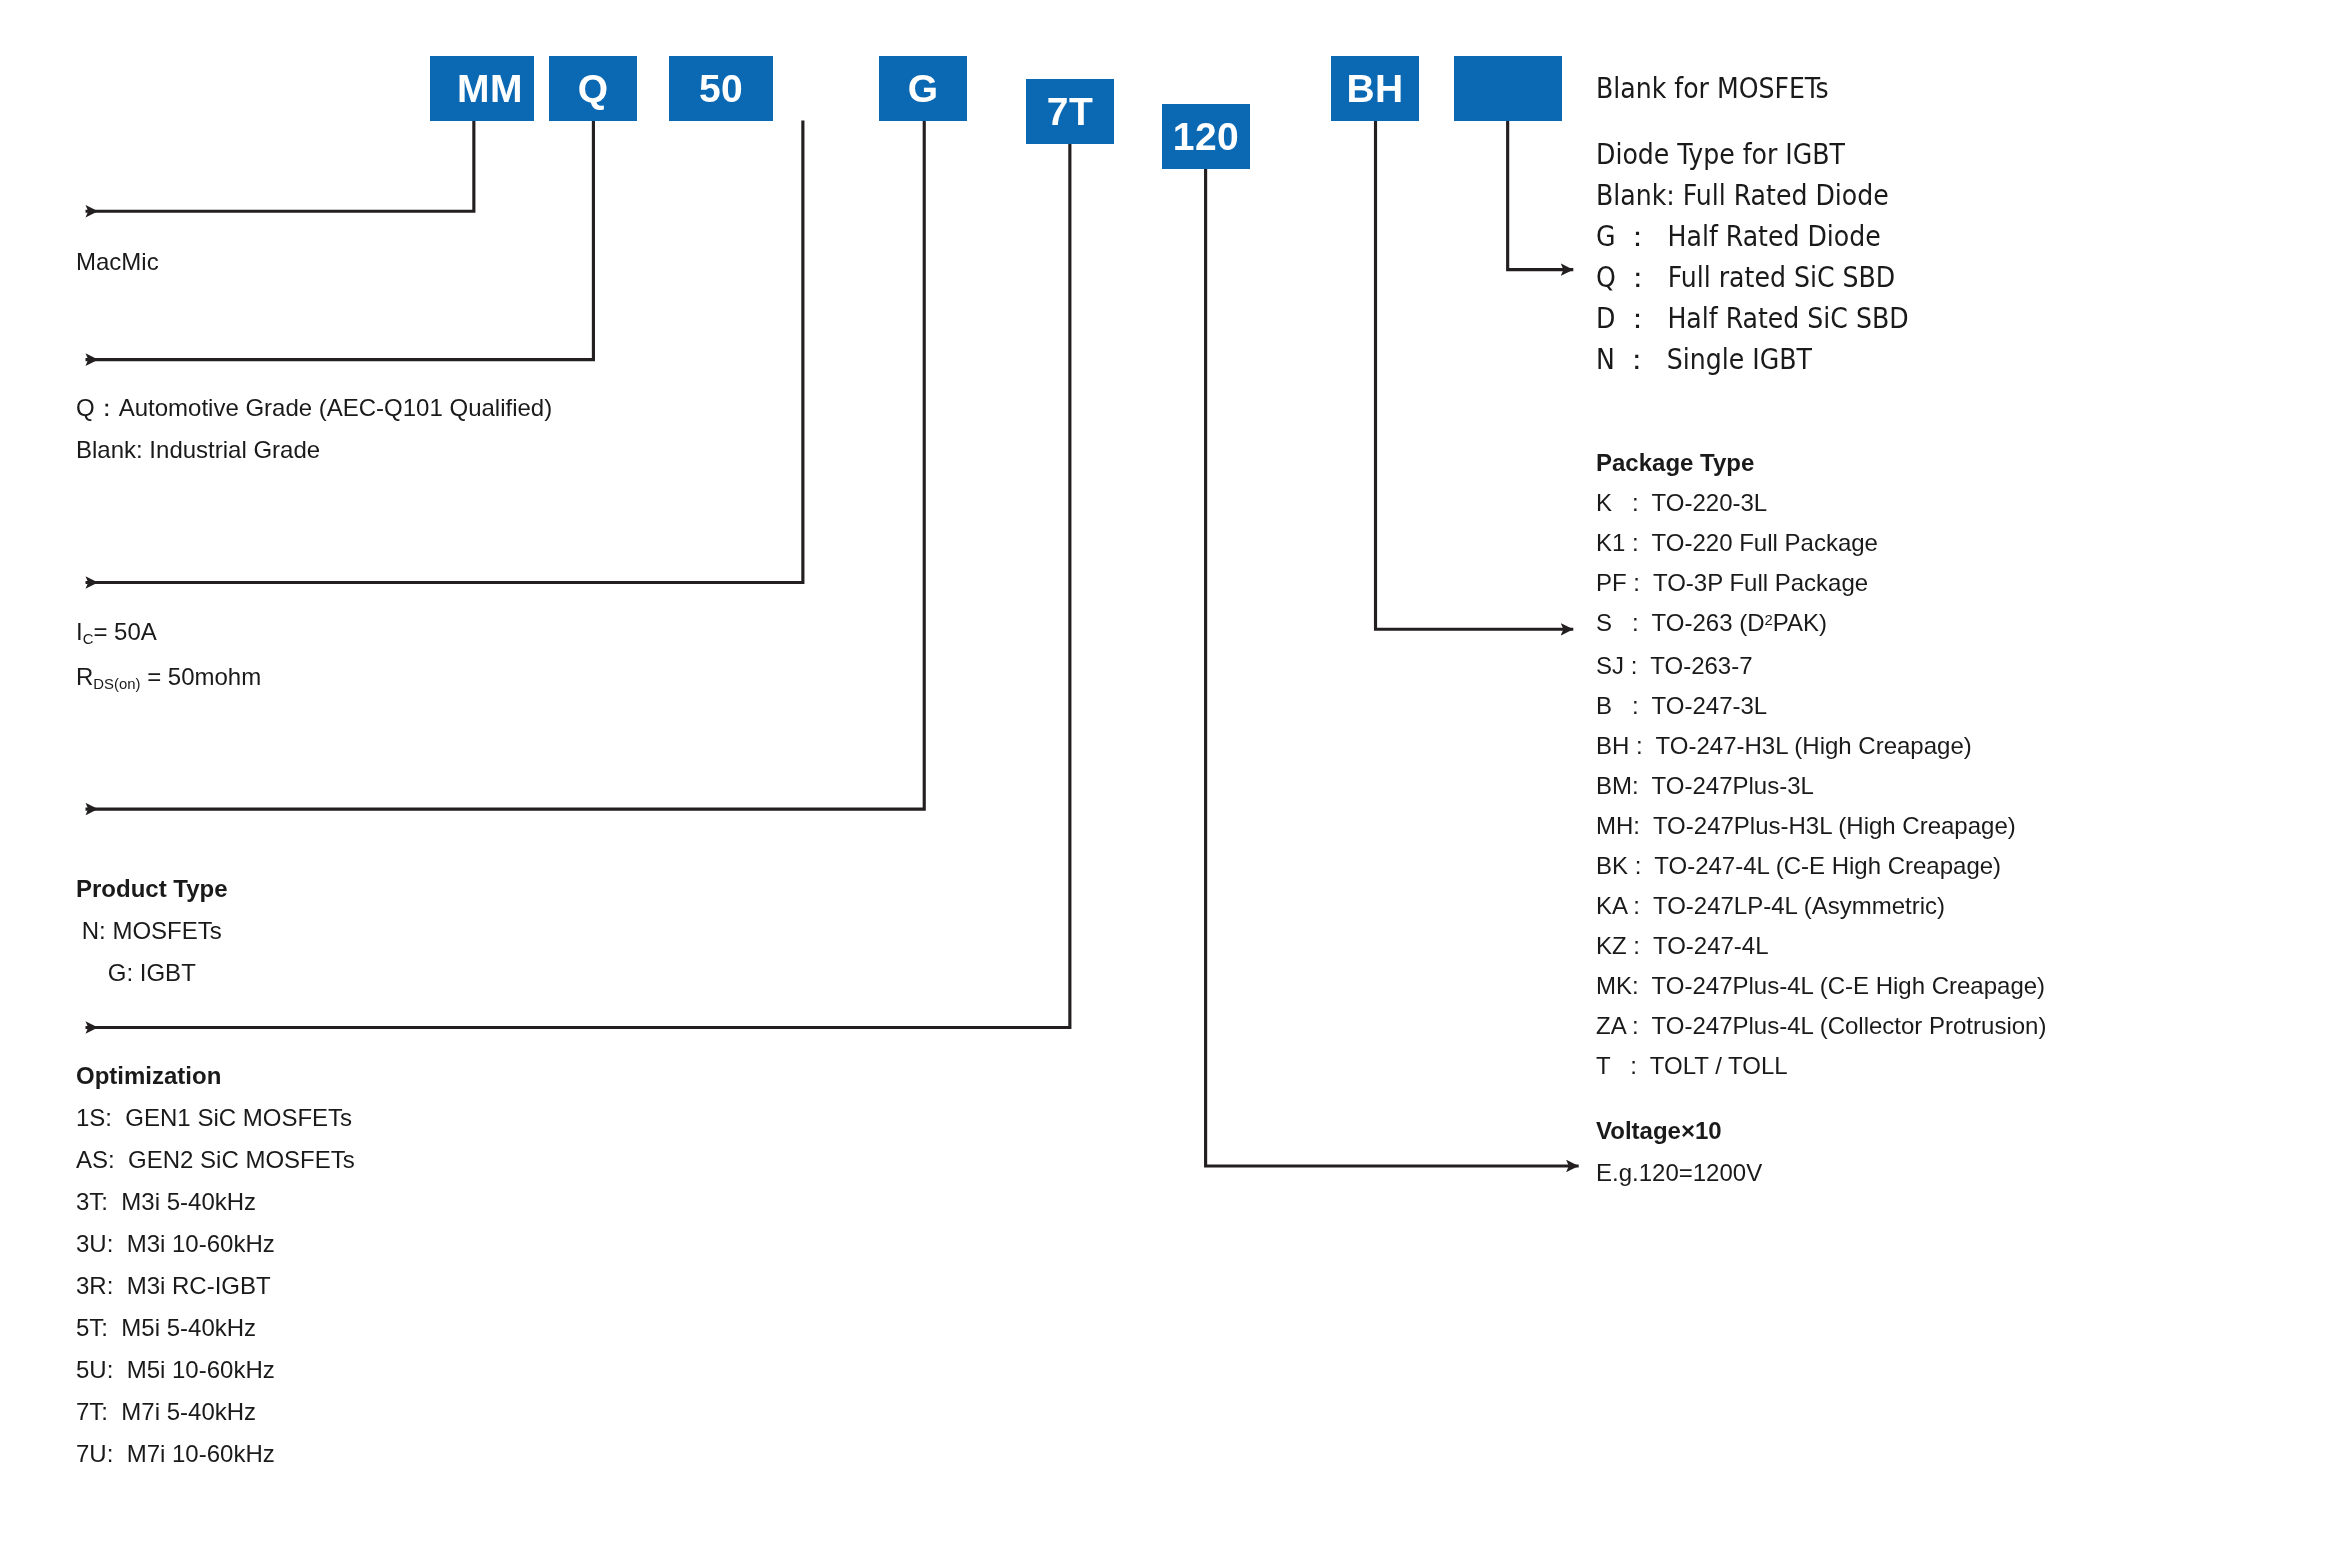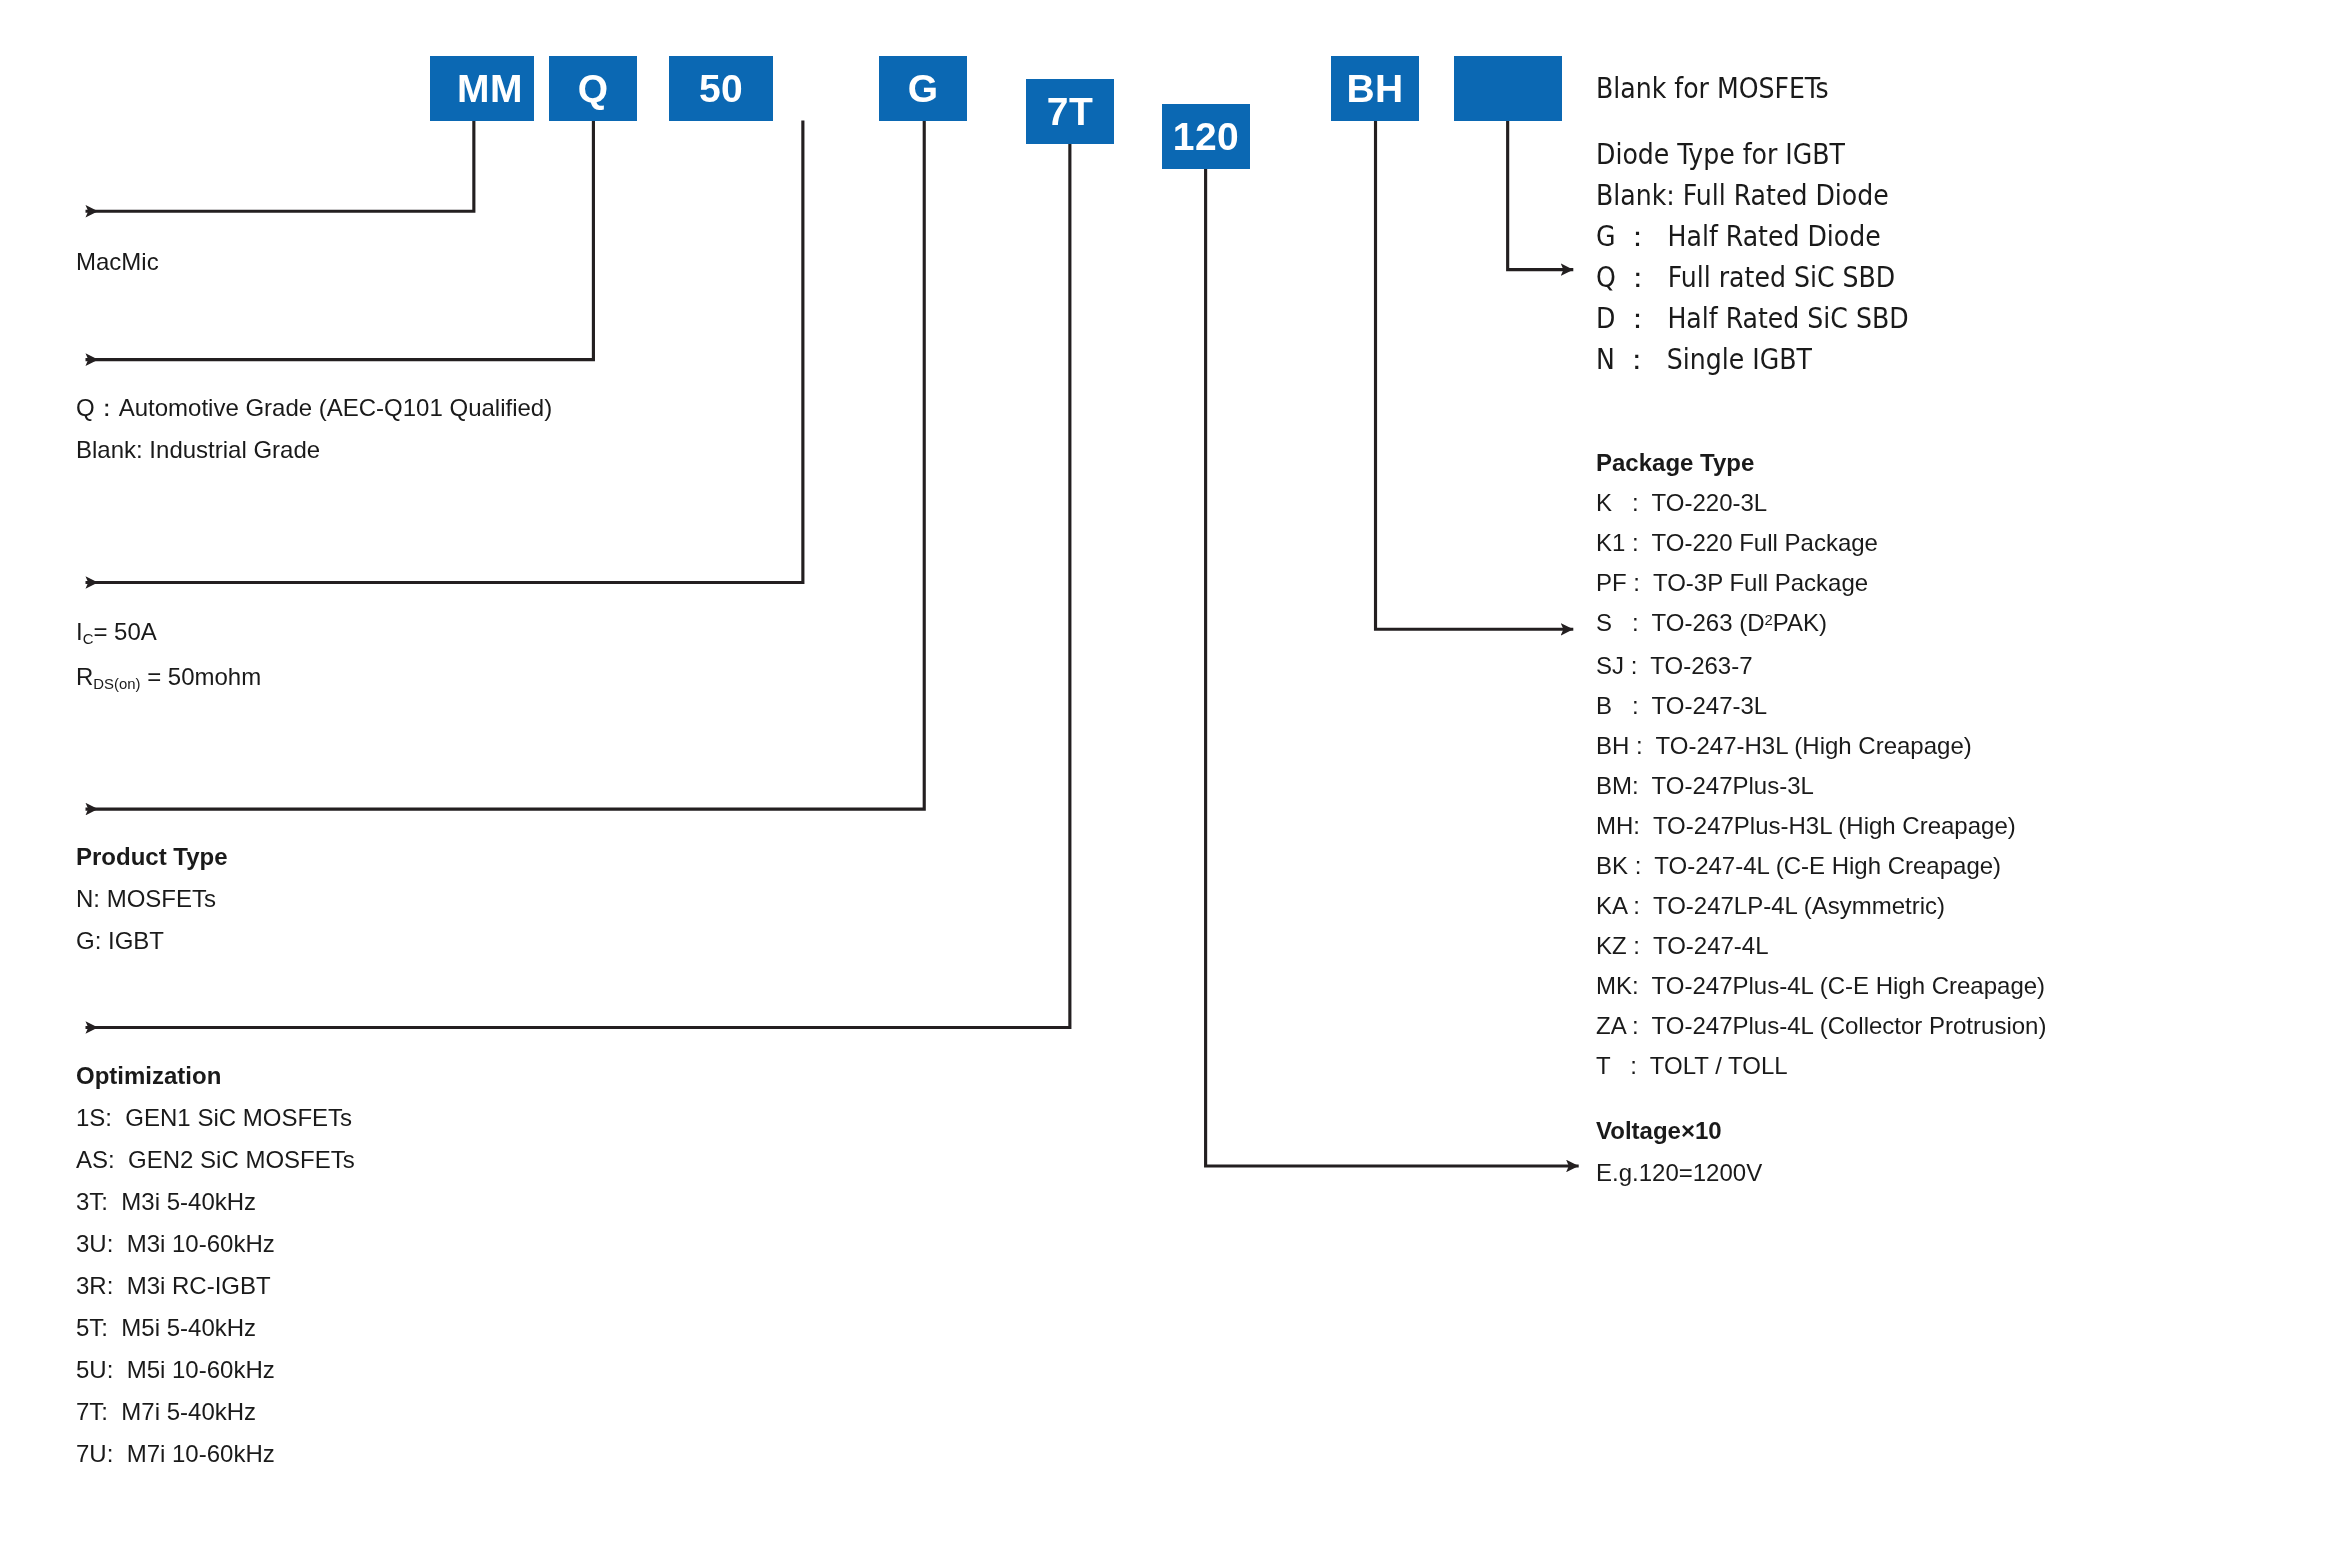--- a/index.html
+++ b/index.html
@@ -120,21 +120,21 @@
   <div class="blk" style="left:76px;top:387px;">
     <div class="row">Q：Automotive Grade (AEC-Q101 Qualified)</div>
     <div class="row">Blank: Industrial Grade</div>
   </div>
 
   <div class="blk" style="left:76px;top:611px;">
     <div class="row"><span>I</span><sub>C</sub><span>= 50A</span></div>
     <div class="row"><span>R</span><sub>DS(on)</sub><span> = 50mohm</span></div>
   </div>
 
-  <div class="blk" style="left:76px;top:836px;">
+  <div class="blk" style="left:76px;top:868px;text-align:center;">
     <div class="row hd">Product Type</div>
     <div class="row">N: MOSFETs</div>
     <div class="row">G: IGBT</div>
   </div>
 
   <div class="blk" style="left:76px;top:1055px;">
     <div class="row hd">Optimization</div>
     <div class="row">1S:  GEN1 SiC MOSFETs</div>
     <div class="row">AS:  GEN2 SiC MOSFETs</div>
     <div class="row">3T:  M3i 5-40kHz</div>

